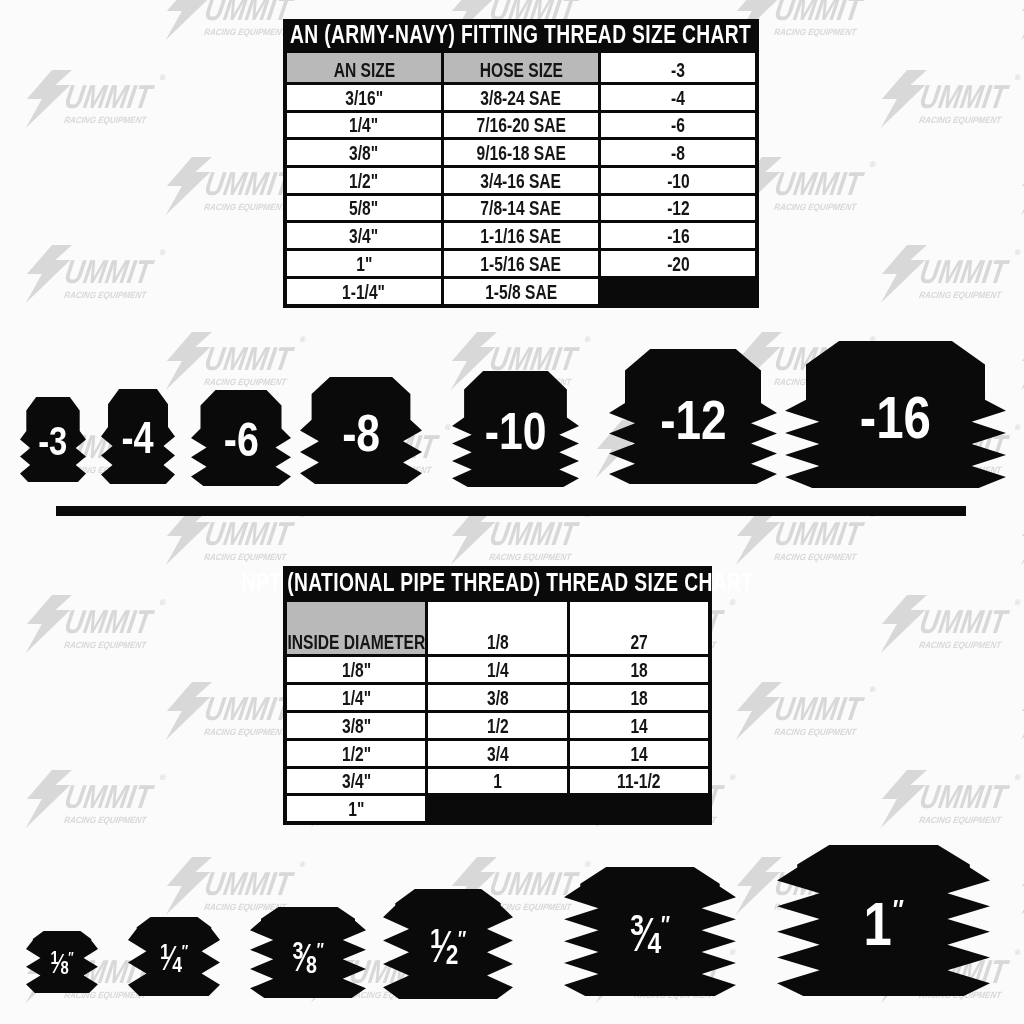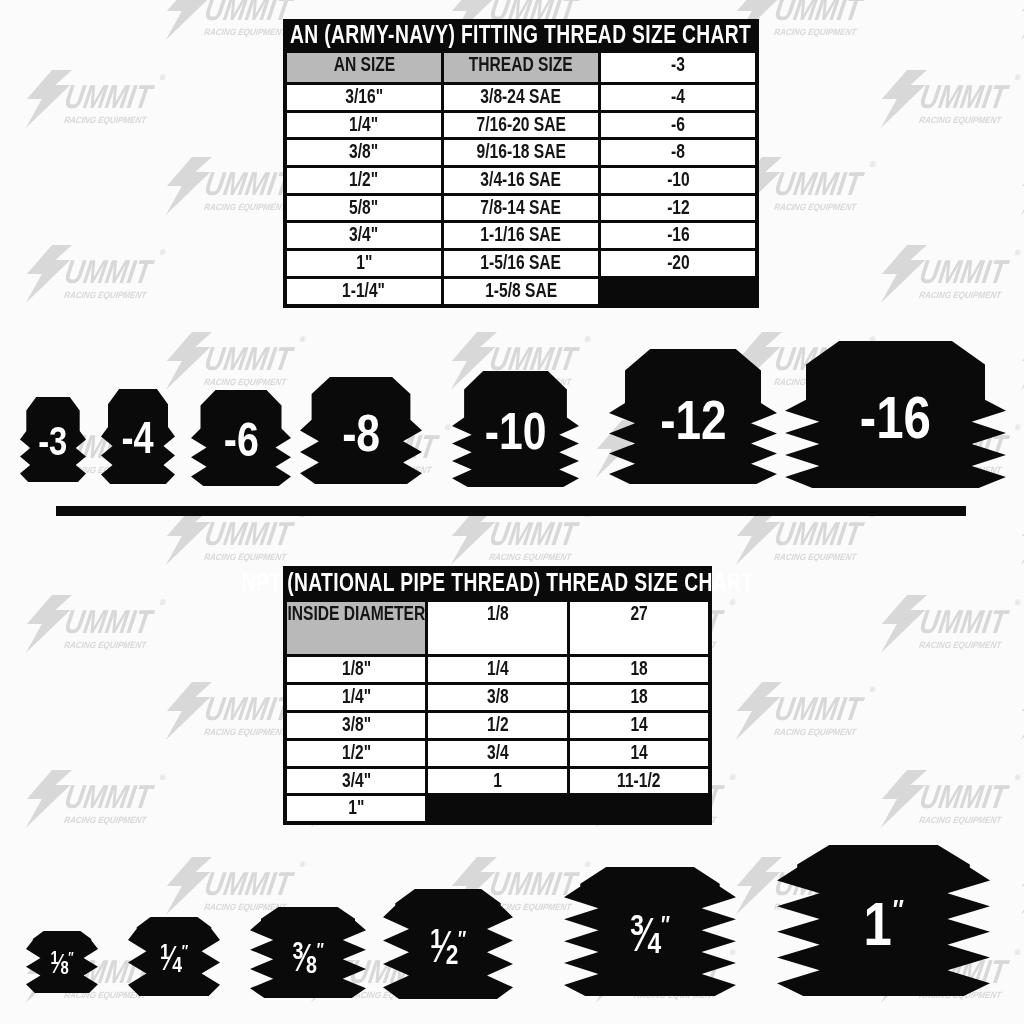--- a/index.html
+++ b/index.html
@@ -14,21 +14,21 @@
   
   .section{position:absolute;z-index:2;}
   .tbl-title{background:#0a0a0a;color:#fff;display:flex;align-items:center;justify-content:center;
              font-weight:bold;letter-spacing:.5px;}
   .an-title{height:30px;font-size:26px;}
   .npt-title{height:32px;font-size:26px;}
   .grid{display:grid;grid-template-columns:repeat(3,1fr);gap:3px;background:#0a0a0a;
         border:4px solid #0a0a0a;box-sizing:border-box;}
   .an-grid{grid-template-rows:29px repeat(8,24.7px);}
   .npt-grid{grid-template-rows:52px repeat(6,24.9px);}
-  .cell{background:#fff;display:flex;align-items:flex-start;justify-content:center;
+  .cell{background:#fff;display:flex;align-items:flex-end;justify-content:center;
         font-weight:bold;font-size:20px;color:#151515;overflow:hidden;}
   .hcell{background:#b9b9b9;}
   
   #divider{position:absolute;left:56px;top:506px;width:910px;height:10px;background:#0a0a0a;z-index:2;}
   
   .fit{position:absolute;z-index:2;}
   .fit svg{position:absolute;left:0;top:0;display:block;}
   .fit-label{position:absolute;inset:0;display:flex;align-items:center;justify-content:center;
              color:#fff;font-weight:bold;z-index:3;}
   .fnum{font-size:.60em;vertical-align:.52em;letter-spacing:-1px;}
@@ -430,21 +430,21 @@
 
   <section class="section" style="left:283px;top:19px;width:476px;">
     <div class="tbl-title an-title">
       <span class="cond2">AN (ARMY-NAVY) FITTING THREAD SIZE CHART</span>
     </div>
     <div class="grid an-grid" id="an-grid">
         <div class="cell hcell">
           <span class="cond">AN SIZE</span>
         </div>
         <div class="cell hcell">
-          <span class="cond">THREAD SIZE</span>
+          <span class="cond">HOSE SIZE</span>
         </div>
         <div class="cell">
           <span class="cond">-3</span>
         </div>
         <div class="cell">
           <span class="cond">3/16"</span>
         </div>
         <div class="cell">
           <span class="cond">3/8-24 SAE</span>
         </div>

